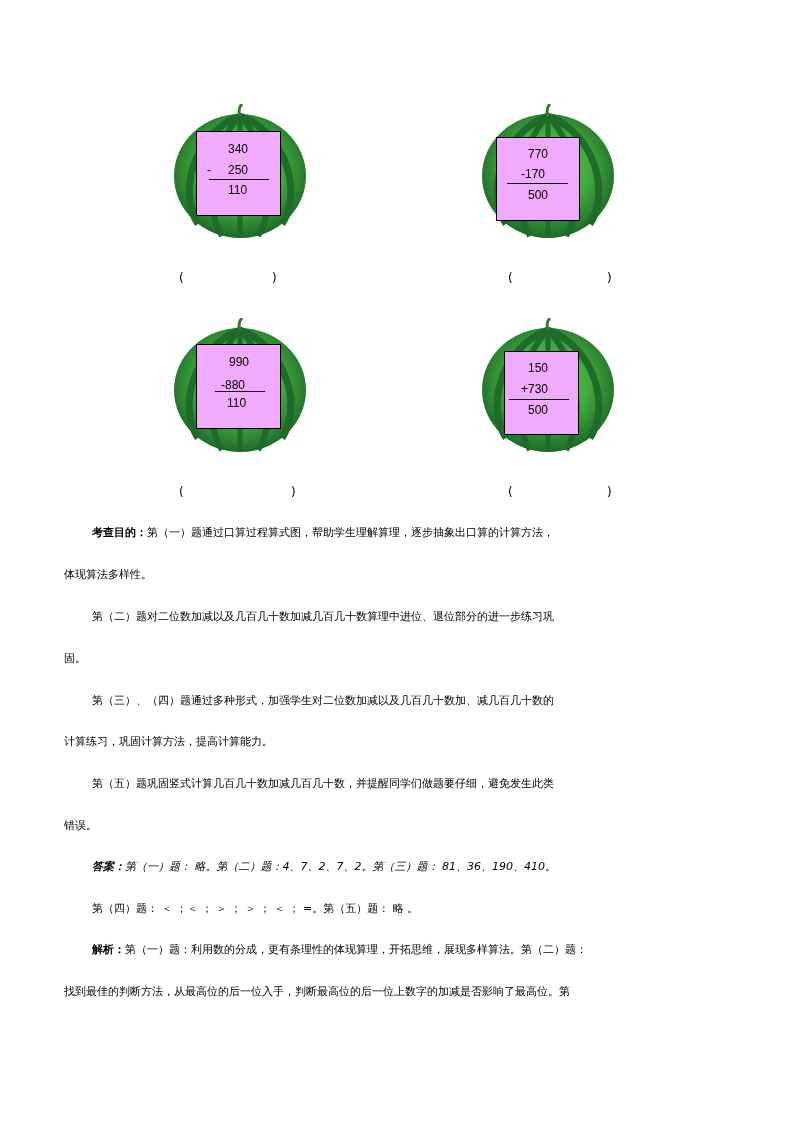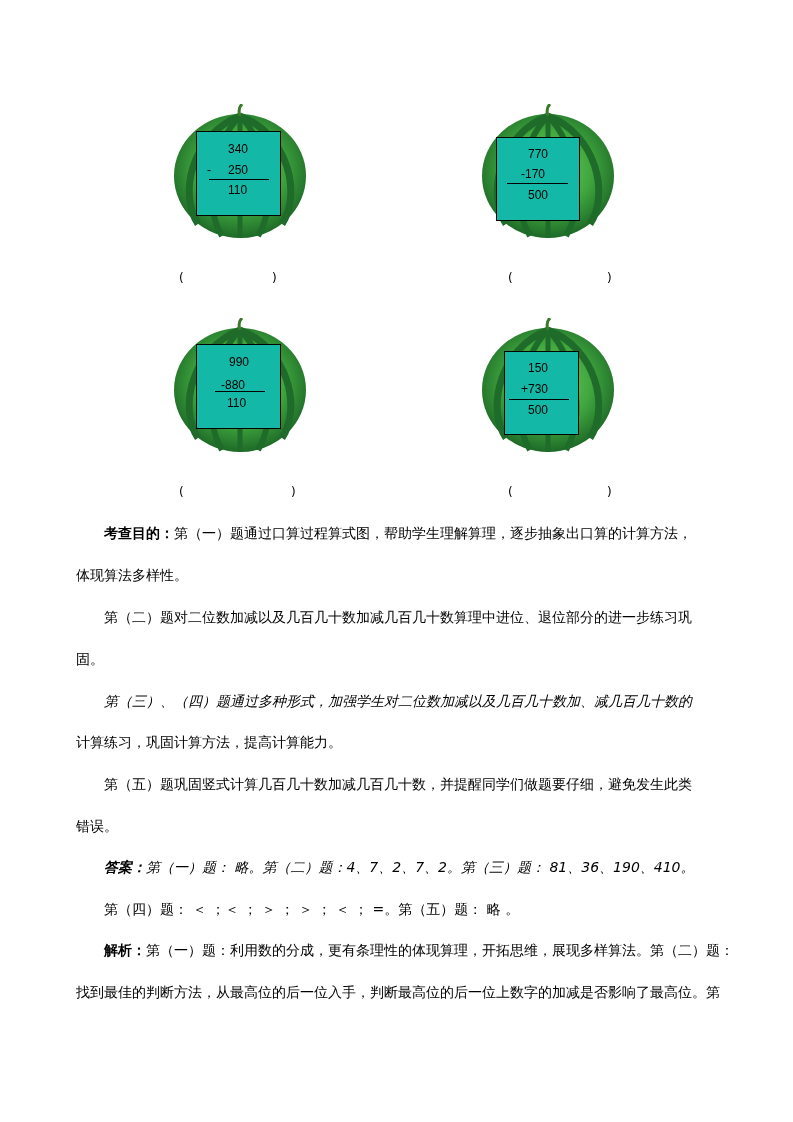--- a/index.html
+++ b/index.html
@@ -1,25 +1,25 @@
 <!DOCTYPE html>
 <html><head>
   <meta charset="utf-8">
   <style>
     html, body { margin:0; padding:0; background:#ffffff; }
     body { width:793px; height:1122px; position:relative; overflow:hidden;
            font-family:"DejaVu Sans", "Liberation Sans", sans-serif; color:#000; }
     .melon { position:absolute; width:136px; height:136px; }
     .melon svg { position:absolute; left:0; top:0; }
-    .card { position:absolute; background:#14b8a6; border:1px solid #000; box-sizing:border-box;
+    .card { position:absolute; background:#f0abfc; border:1px solid #000; box-sizing:border-box;
             font-family:"Liberation Sans", sans-serif; font-size:12px; }
     .card .ln { position:absolute; white-space:pre; }
     .card .rule { position:absolute; height:1px; background:#000; }
     .paren { position:absolute; font-size:12px; font-family:"DejaVu Sans", sans-serif; }
-    .para { position:absolute; left:76px; width:650px; font-size:14px; line-height:20px; white-space:nowrap; }
+    .para { position:absolute; left:64px; width:650px; font-size:11px; line-height:20px; white-space:nowrap; }
     .indent { padding-left:28px; }
     b { font-weight:bold; }
   </style>
 </head>
 <body>
 
 <svg width="0" height="0" style="position:absolute">
   <defs>
     <radialGradient id="mg" cx="50%" cy="45%" r="55%">
       <stop offset="0%" stop-color="#6fd060"></stop>
@@ -97,21 +97,21 @@
 <span class="paren" style="left:607px;top:485px;">)</span>
 
 <div class="para indent" style="top:523px;">
   <b>考查目的：</b><span>第（一）题通过口算过程算式图，帮助学生理解算理，逐步抽象出口算的计算方法，</span>
 </div>
 <div class="para" style="top:565px;">体现算法多样性。</div>
 
 <div class="para indent" style="top:607px;">第（二）题对二位数加减以及几百几十数加减几百几十数算理中进位、退位部分的进一步练习巩</div>
 <div class="para" style="top:649px;">固。</div>
 
-<div class="para indent" style="top:691px;font-style:italic;">第（三）、（四）题通过多种形式，加强学生对二位数加减以及几百几十数加、减几百几十数的</div>
+<div class="para indent" style="top:691px;">第（三）、（四）题通过多种形式，加强学生对二位数加减以及几百几十数加、减几百几十数的</div>
 <div class="para" style="top:732px;">计算练习，巩固计算方法，提高计算能力。</div>
 
 <div class="para indent" style="top:774px;">第（五）题巩固竖式计算几百几十数加减几百几十数，并提醒同学们做题要仔细，避免发生此类</div>
 <div class="para" style="top:816px;">错误。</div>
 
 <div class="para indent" style="top:857px;font-style:italic;">
   <b>答案：</b><span>第（一）题：    略。第（二）题：4、7、2、7、2。第（三）题： 81、36、190、410。</span>
 </div>
 <div class="para indent" style="top:899px;">第（四）题： ＜ ；＜   ； ＞ ； ＞ ； ＜ ； =。第（五）题： 略 。</div>
 

